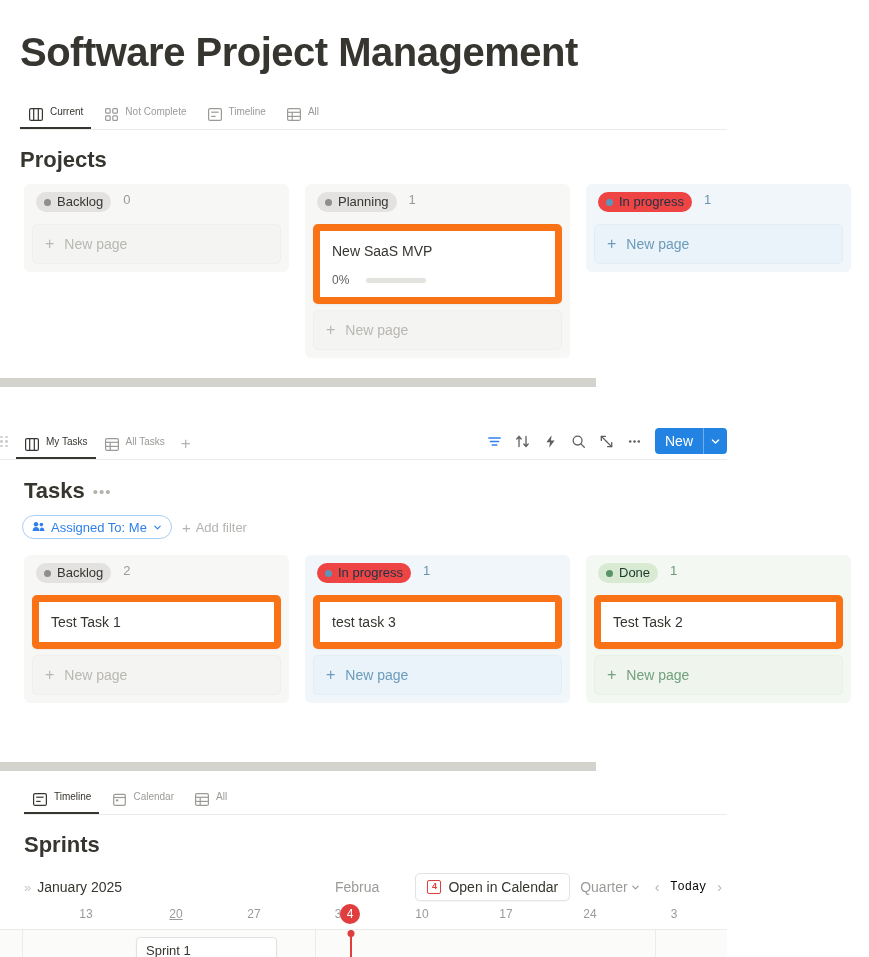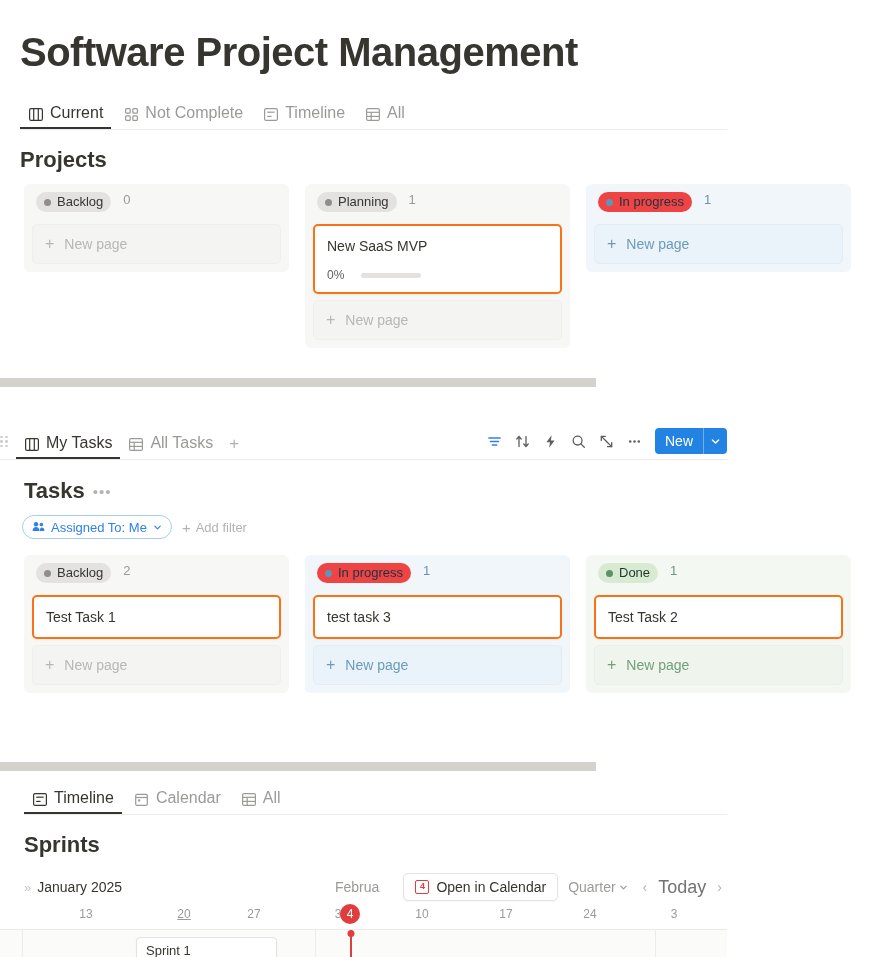--- a/index.html
+++ b/index.html
@@ -20,23 +20,23 @@
     color: #37352f; line-height: 48px;
   }
 
   
   .tabbar {
     display: flex; align-items: flex-end; gap: 4px;
     border-bottom: 1px solid #ebebea;
     height: 30px;
   }
   .tab {
-    display: flex; align-items: flex-end; gap: 6px;
+    display: flex; align-items: flex-start; gap: 6px;
     padding: 0 8px 7px 8px;
-    font-size: 16px; color: #9b9a97;
+    font-size: 10px; color: #9b9a97;
     cursor: pointer; white-space: nowrap;
   }
   .tab.active { color: #37352f; box-shadow: inset 0 -2px 0 0 #37352f; }
   .tab .ico { display: inline-flex; width: 16px; height: 16px; align-items: center; justify-content: center; }
   .tab .ico svg { display: block; }
   .tab-plus { padding: 0 8px 7px 8px; font-size: 17px; color: #b4b3b0; cursor: pointer; line-height: 1;}
 
   
   .section-title {
     font-size: 22px; font-weight: bold; color: #37352f; line-height: 28px;
@@ -63,21 +63,21 @@
   .pill.blue { background: #ef4444; color: #183347; }
   .pill.blue .dot { background: #5b97bd; }
   .pill.green { background: #d9ead3; color: #1c3829; }
   .pill.green .dot { background: #5a9367; }
   .count { font-size: 13px; }
   .count.neutral { color: #9b9a97; }
   .count.blue { color: #6b93ae; }
   .count.green { color: #6f9478; }
 
   .card {
-    background: #ffffff; border: 2px solid #f97316; border-radius: 5px;
+    background: #ffffff; border: 7px solid #f97316; border-radius: 5px;
     padding: 10px 12px; margin-bottom: 6px;
     box-shadow: 0 1px 2px rgba(15,15,15,0.05);
   }
   .card-title { font-size: 14px; color: #37352f; line-height: 20px; }
   .progress-row { display: flex; align-items: center; gap: 8px; margin-top: 12px; }
   .progress-label { font-size: 12px; color: #5f5e5b; min-width: 26px; }
   .track { width: 60px; height: 5px; border-radius: 3px; background: #e3e2df; overflow: hidden; }
   .fill { height: 100%; border-radius: 3px; background: #4f8a5b; }
 
   .newpage {
@@ -130,21 +130,21 @@
     border: 1px solid #e4e3e1; border-radius: 5px; background: #fff;
     height: 28px; padding: 0 11px; font-size: 14px; color: #37352f; cursor: pointer;
     box-shadow: 0 1px 2px rgba(15,15,15,0.04);
   }
   .cal-ico {
     width: 14px; height: 14px; border: 1.6px solid #e03e3e; border-radius: 2px;
     color: #e03e3e; font-size: 9px; line-height: 11px; text-align: center; font-weight: bold;
   }
   .quarter { display: inline-flex; align-items: center; gap: 3px; color: #9b9a97; font-size: 14px; cursor: pointer; padding: 0 8px; }
   .arrow-btn { color: #b4b3b0; font-size: 14px; cursor: pointer; padding: 0 5px; }
-  .today-btn { color: #737373; font-size: 18px; cursor: pointer; padding: 0 4px; }
+  .today-btn { color: #000000; font-size: 12px; cursor: pointer; padding: 0 4px; font-family: Liberation Mono, monospace; }
 
   .tl-ticks { position: relative; height: 24px; }
   .tick { position: absolute; top: 4px; font-size: 12px; color: #9b9a97; transform: translateX(-50%); }
   .today-badge {
     position: absolute; top: 1px; transform: translateX(-50%);
     background: #e03e3e; color: #fff; font-size: 12px;
     width: 20px; height: 20px; border-radius: 50%;
     display: flex; align-items: center; justify-content: center;
   }
   .tl-grid { position: relative; height: 36px; border-top: 1px solid #ebebea; background: #fbfbfa; overflow: hidden; }
@@ -483,21 +483,21 @@
             </svg></span>
       </span>
       <span class="arrow-btn">‹</span>
       <span class="today-btn">Today</span>
       <span class="arrow-btn">›</span>
     </span>
   </div>
 
   <div style="position:absolute;left:0px;top:903px;width:727px;" class="tl-ticks" id="tl-ticks">
       <span class="tick" style="left: 86px;">13</span>
-      <span class="tick" style="left: 184px; text-decoration: underline;">20</span>
+      <span class="tick" style="left: 176px; text-decoration: underline;">20</span>
       <span class="tick" style="left: 254px;">27</span>
       <span class="tick" style="left: 338px;">3</span>
       <span class="tick" style="left: 422px;">10</span>
       <span class="tick" style="left: 506px;">17</span>
       <span class="tick" style="left: 590px;">24</span>
       <span class="tick" style="left: 674px;">3</span>
       <span class="today-badge" style="left: 350px;">4</span>
     </div>
 
   <div style="position:absolute;left:0px;top:929px;width:727px;" class="tl-grid" id="tl-grid">

